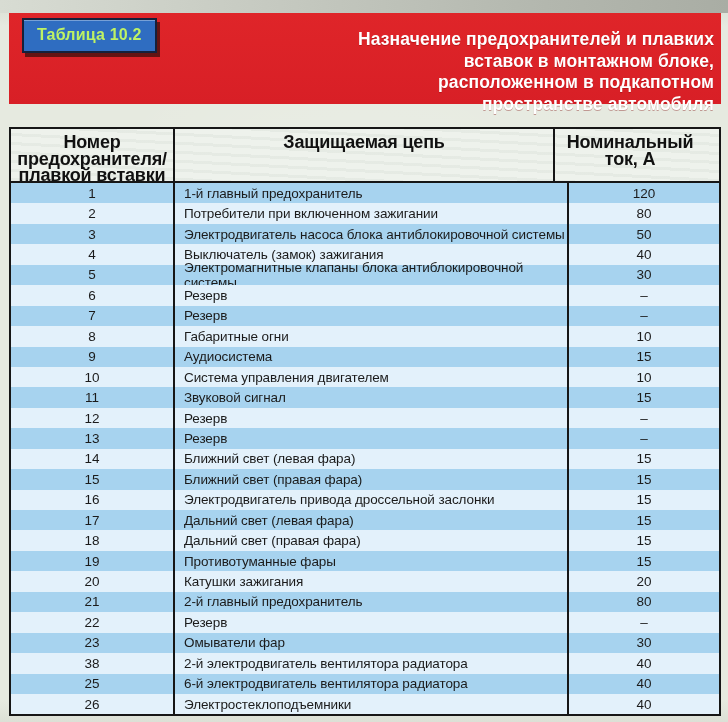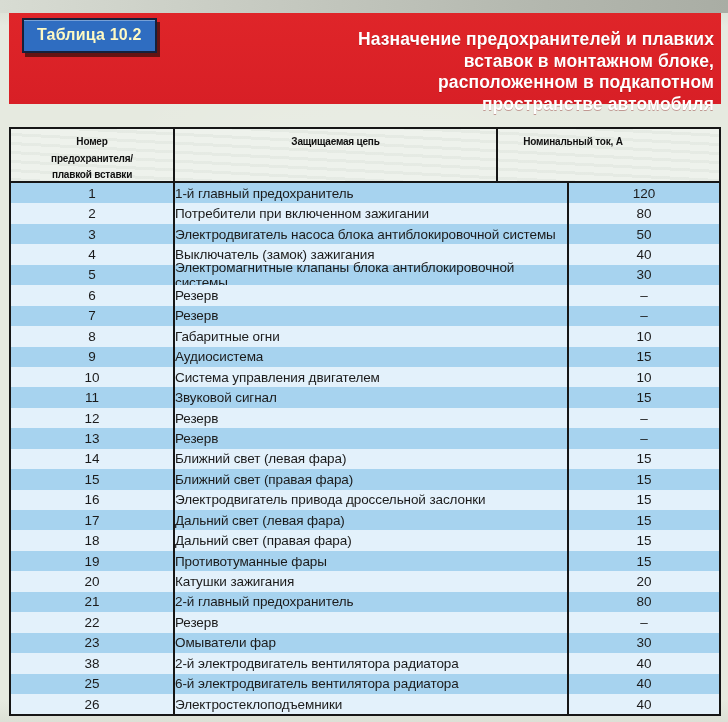--- a/index.html
+++ b/index.html
@@ -27,21 +27,21 @@
   .banner{
     position:absolute;left:9px;top:13px;width:712px;height:91px;
     background:linear-gradient(180deg,var(--red) 0%, #d81f26 100%);
   }
   .badge{
     position:absolute;left:13px;top:5px;
     padding:6px 13px 7px 13px;
     background:var(--badge);
     border:2px solid #15203a;
     box-shadow:3px 4px 0 rgba(35,12,8,.65), inset 0 1px 0 rgba(255,255,255,.35);
-    color:#fef9c3;font-weight:bold;font-size:16px;letter-spacing:.2px;
+    color:#bef264;font-weight:bold;font-size:16px;letter-spacing:.2px;
   }
   .banner-title{
     position:absolute;right:7px;top:16px;
     color:#ffffff;font-weight:bold;font-size:17.5px;line-height:21.5px;
     text-align:right;white-space:pre-line;letter-spacing:.1px;
     text-shadow:0 1px 0 rgba(120,0,0,.35);
   }
   
   .fuse-table{
     position:absolute;left:9px;top:127px;width:712px;
@@ -50,33 +50,33 @@
   }
   .thead{
     display:flex;height:54px;
     background:
       repeating-linear-gradient(3deg, rgba(190,200,190,.18) 0 3px, rgba(255,255,255,0) 3px 9px),
       var(--header-bg);
     border-bottom:2px solid var(--border);
     color:#111;
   }
   .th{
-    font-weight:bold;font-size:10px;line-height:16.5px;
+    font-weight:bold;font-size:18px;line-height:16.5px;
     padding-top:5px;text-align:center;white-space:pre-line;letter-spacing:-.2px;
   }
   .col-num{width:164px;border-right:2px solid var(--border);}
-  .col-circuit{width:323px;border-right:2px solid var(--border);}
+  .col-circuit{width:380px;border-right:2px solid var(--border);}
   .col-current{width:150px;}
   .tbody{display:flex;flex-direction:column;}
   .row{display:flex;height:20.45px;align-items:center;font-size:13.5px;color:#1b1b1b;}
   .row.odd{background:var(--row-medium);}
   .row.even{background:var(--row-pale);}
   .cell{height:100%;display:flex;align-items:center;}
   .cell.num{width:164px;justify-content:center;border-right:2px solid var(--border);}
-  .cell.circuit{width:394px;padding-left:0;border-right:2px solid var(--border);letter-spacing:-.1px;}
+  .cell.circuit{width:394px;padding-left:9px;border-right:2px solid var(--border);letter-spacing:-.1px;}
   .cell.current{width:150px;justify-content:center;}
 </style>
 </head>
 <body>
 
 <div class="top-strip"></div>
 
 <div class="banner">
   <div class="badge">
     <span>Таблица 10.2</span>

